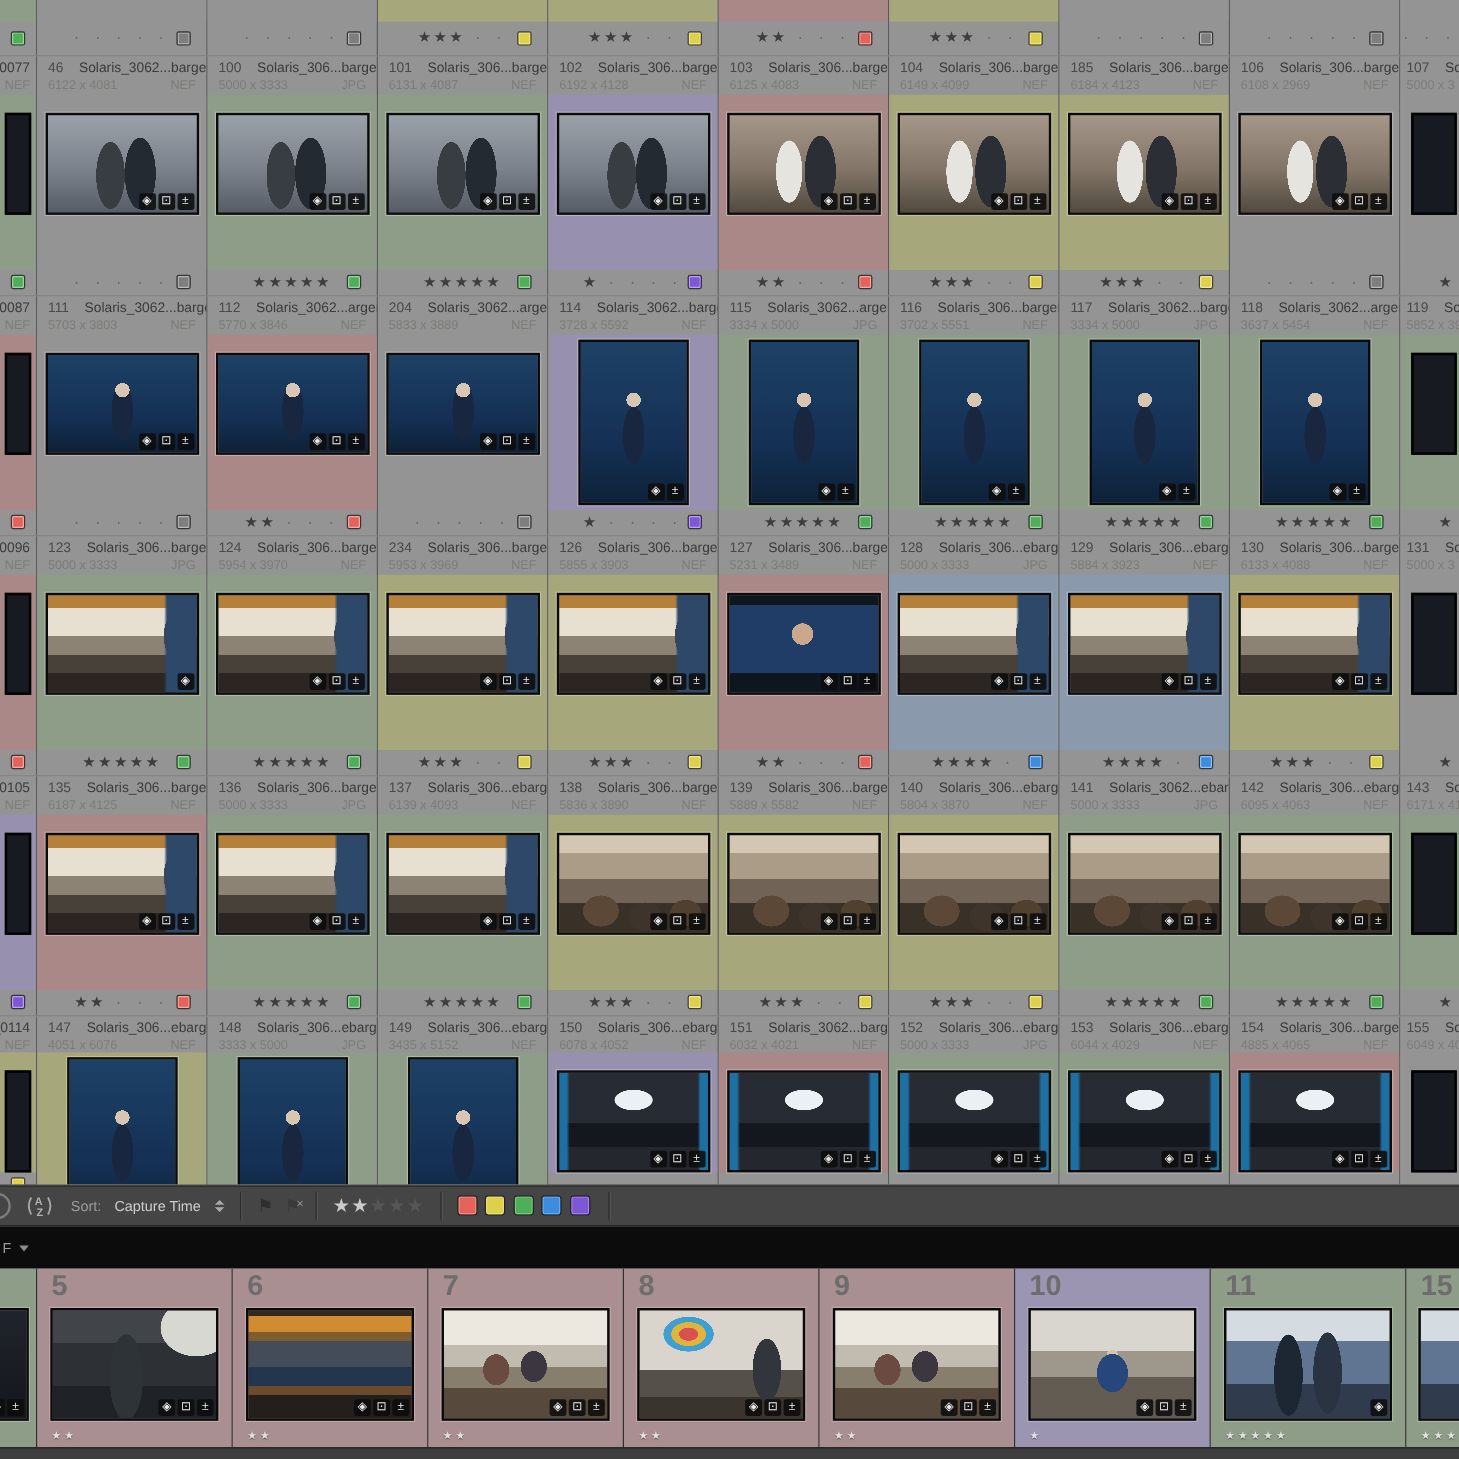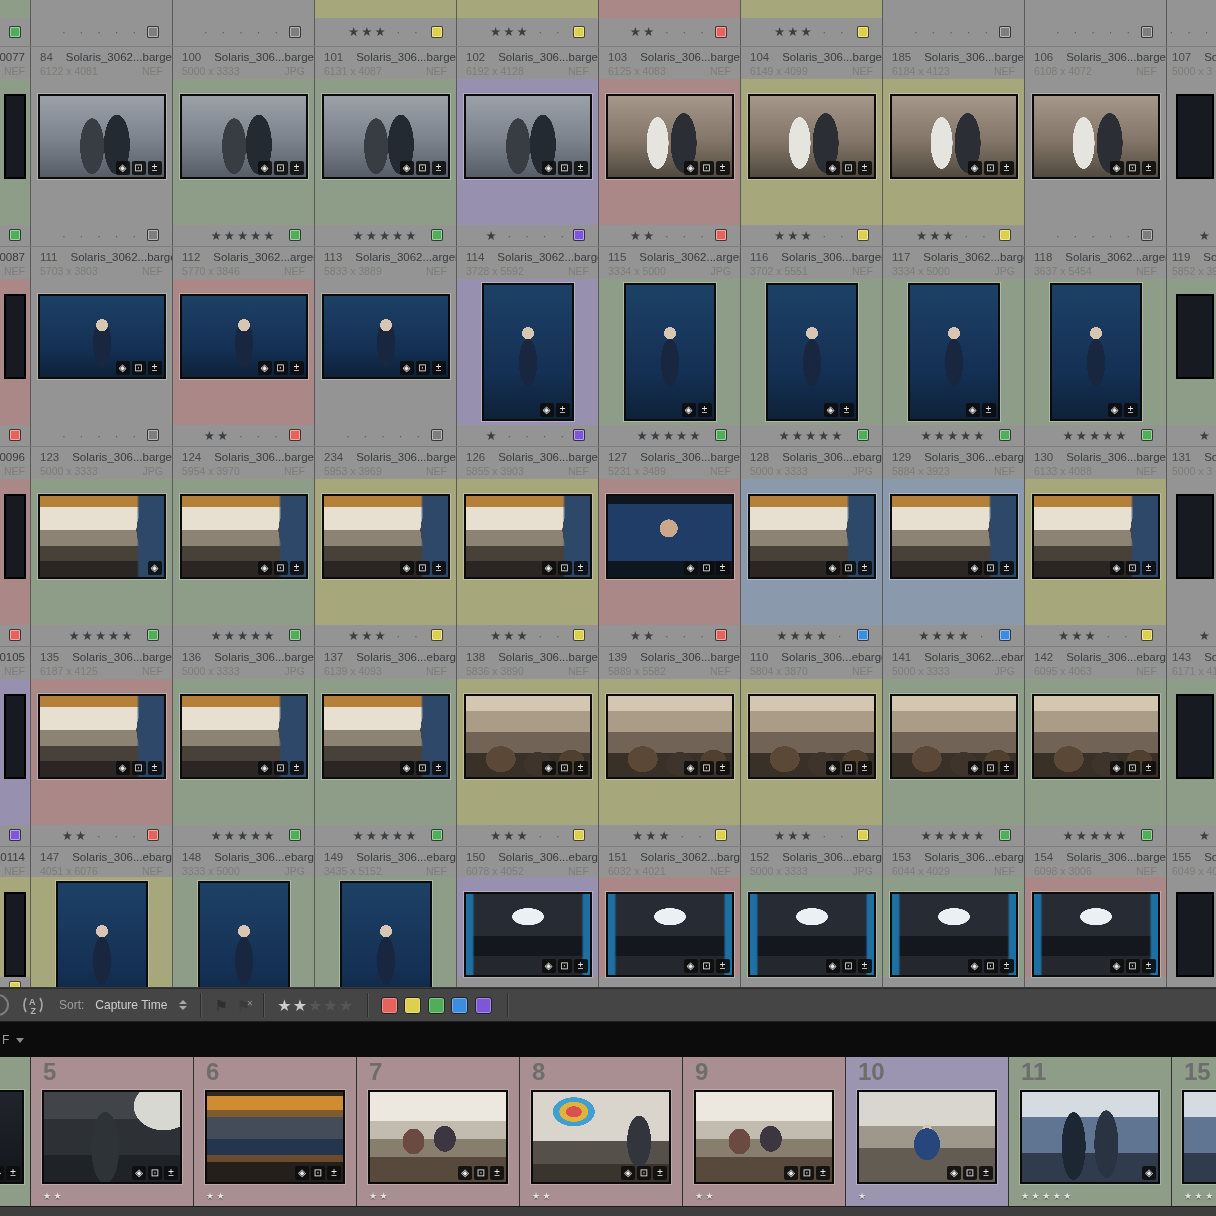--- a/index.html
+++ b/index.html
@@ -202,21 +202,21 @@
     <div class="cell-img t-green">
       <div class="thumb-sliver"></div>
         </div>
     <div class="cell-foot">
           <span class="chip c-green"></span>
         </div>
       </div>
       <div class="gcol">
       <div class="cell-head">
         <div class="h1">
-            <span class="idx">84</span>
+            <span class="idx">46</span>
             <span>Solaris_3062...barger_0078</span>
           </div>
         <div class="h2">
             <span>6122 x 4081</span>
             <span>NEF</span>
           </div>
         </div>
       <div class="cell-img t-none">
         <div class="thumb sc-mingle">
             <span class="badges">
@@ -360,21 +360,21 @@
         </div>
       <div class="cell-foot"><span class="stars">★★★</span><span class="dots"> · ·</span><span class="chip c-yellow"></span></div>
       </div>
       <div class="gcol">
       <div class="cell-head">
         <div class="h1">
             <span class="idx">106</span>
             <span>Solaris_306...barger_0084</span>
           </div>
         <div class="h2">
-            <span>6108 x 4072</span>
+            <span>6108 x 2969</span>
             <span>NEF</span>
           </div>
         </div>
       <div class="cell-img t-none">
         <div class="thumb sc-mingle-warm">
             <span class="badges">
               <span class="badge">◈</span>
               <span class="badge">⊡</span>
               <span class="badge">±</span>
             </span>
@@ -455,21 +455,21 @@
               <span class="badge">⊡</span>
               <span class="badge">±</span>
             </span>
           </div>
         </div>
       <div class="cell-foot"><span class="stars">★★</span><span class="dots"> · · ·</span><span class="chip c-red"></span></div>
       </div>
       <div class="gcol">
       <div class="cell-head">
         <div class="h1">
-            <span class="idx">113</span>
+            <span class="idx">204</span>
             <span>Solaris_3062...arger_0090</span>
           </div>
         <div class="h2">
             <span>5833 x 3889</span>
             <span>NEF</span>
           </div>
         </div>
       <div class="cell-img t-none">
         <div class="thumb sc-podium">
             <span class="badges">
@@ -932,21 +932,21 @@
               <span class="badge">⊡</span>
               <span class="badge">±</span>
             </span>
           </div>
         </div>
       <div class="cell-foot"><span class="stars">★★★</span><span class="dots"> · ·</span><span class="chip c-yellow"></span></div>
       </div>
       <div class="gcol">
       <div class="cell-head">
         <div class="h1">
-            <span class="idx">110</span>
+            <span class="idx">140</span>
             <span>Solaris_306...ebarger_0110</span>
           </div>
         <div class="h2">
             <span>5804 x 3870</span>
             <span>NEF</span>
           </div>
         </div>
       <div class="cell-img t-yellow">
         <div class="thumb sc-audience2">
             <span class="badges">
@@ -1171,21 +1171,21 @@
         </div>
       <div class="cell-foot"></div>
       </div>
       <div class="gcol">
       <div class="cell-head">
         <div class="h1">
             <span class="idx">154</span>
             <span>Solaris_306...barger_0120</span>
           </div>
         <div class="h2">
-            <span>6098 x 3006</span>
+            <span>4885 x 4065</span>
             <span>NEF</span>
           </div>
         </div>
       <div class="cell-img t-red">
         <div class="thumb sc-stage">
             <span class="badges">
               <span class="badge">◈</span>
               <span class="badge">⊡</span>
               <span class="badge">±</span>
             </span>

